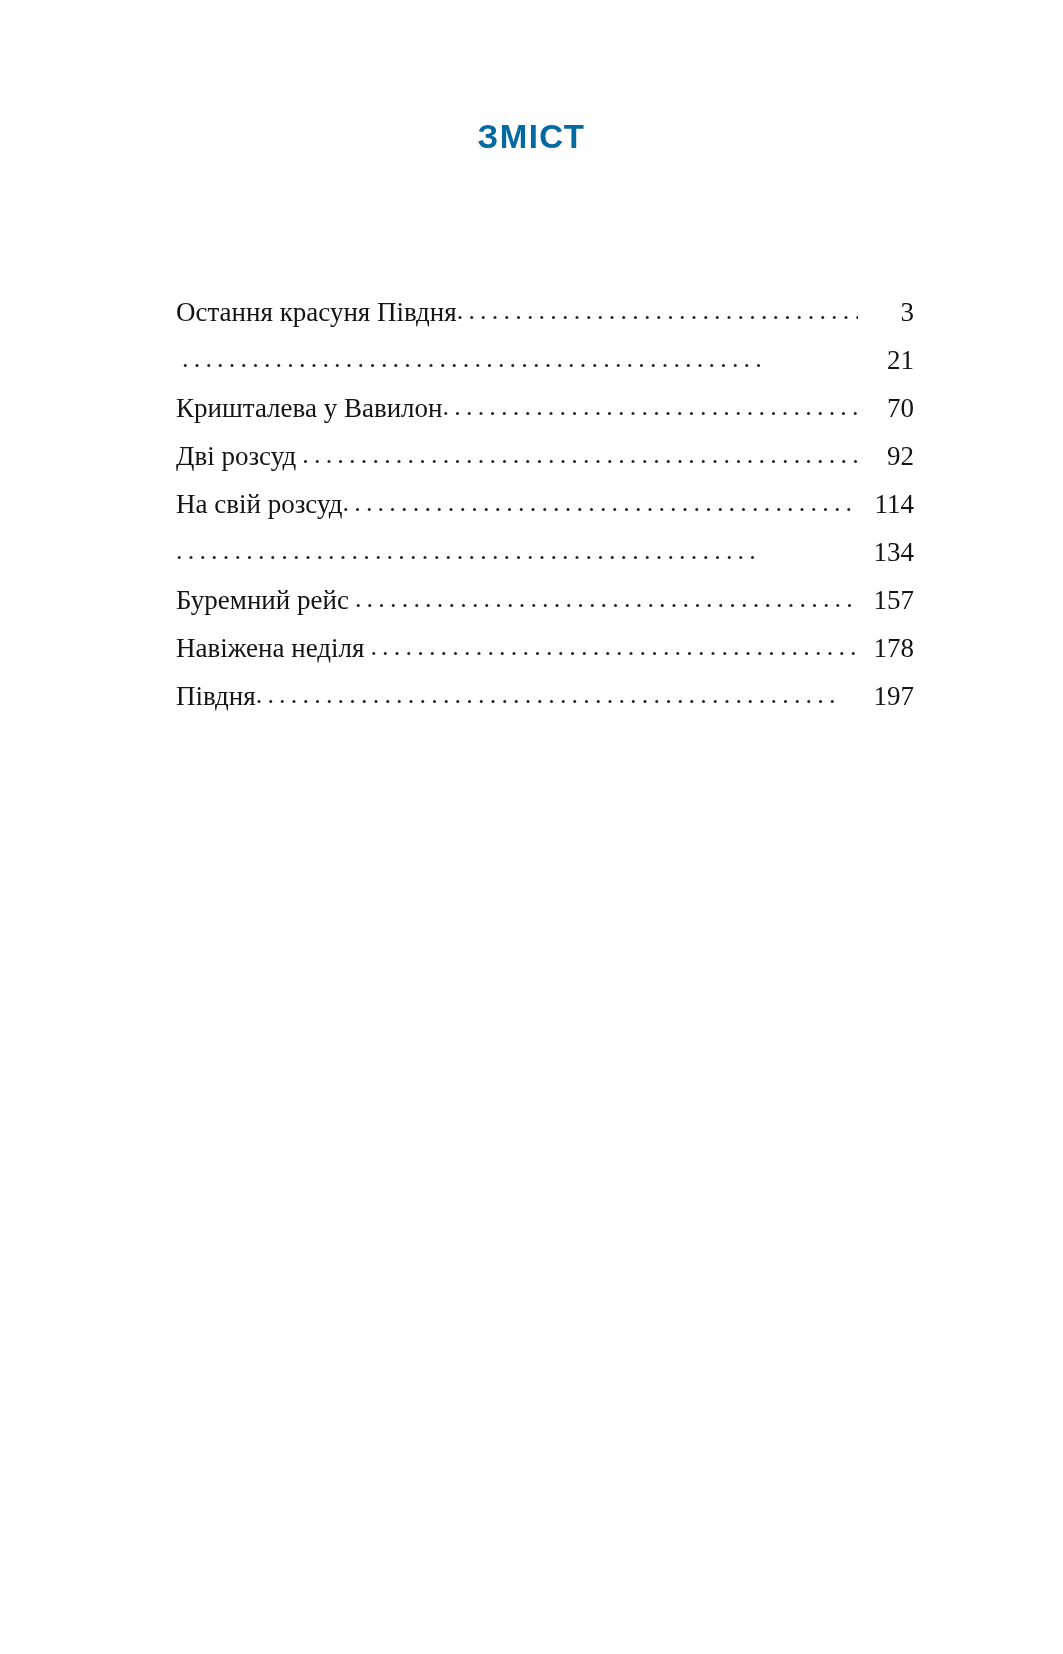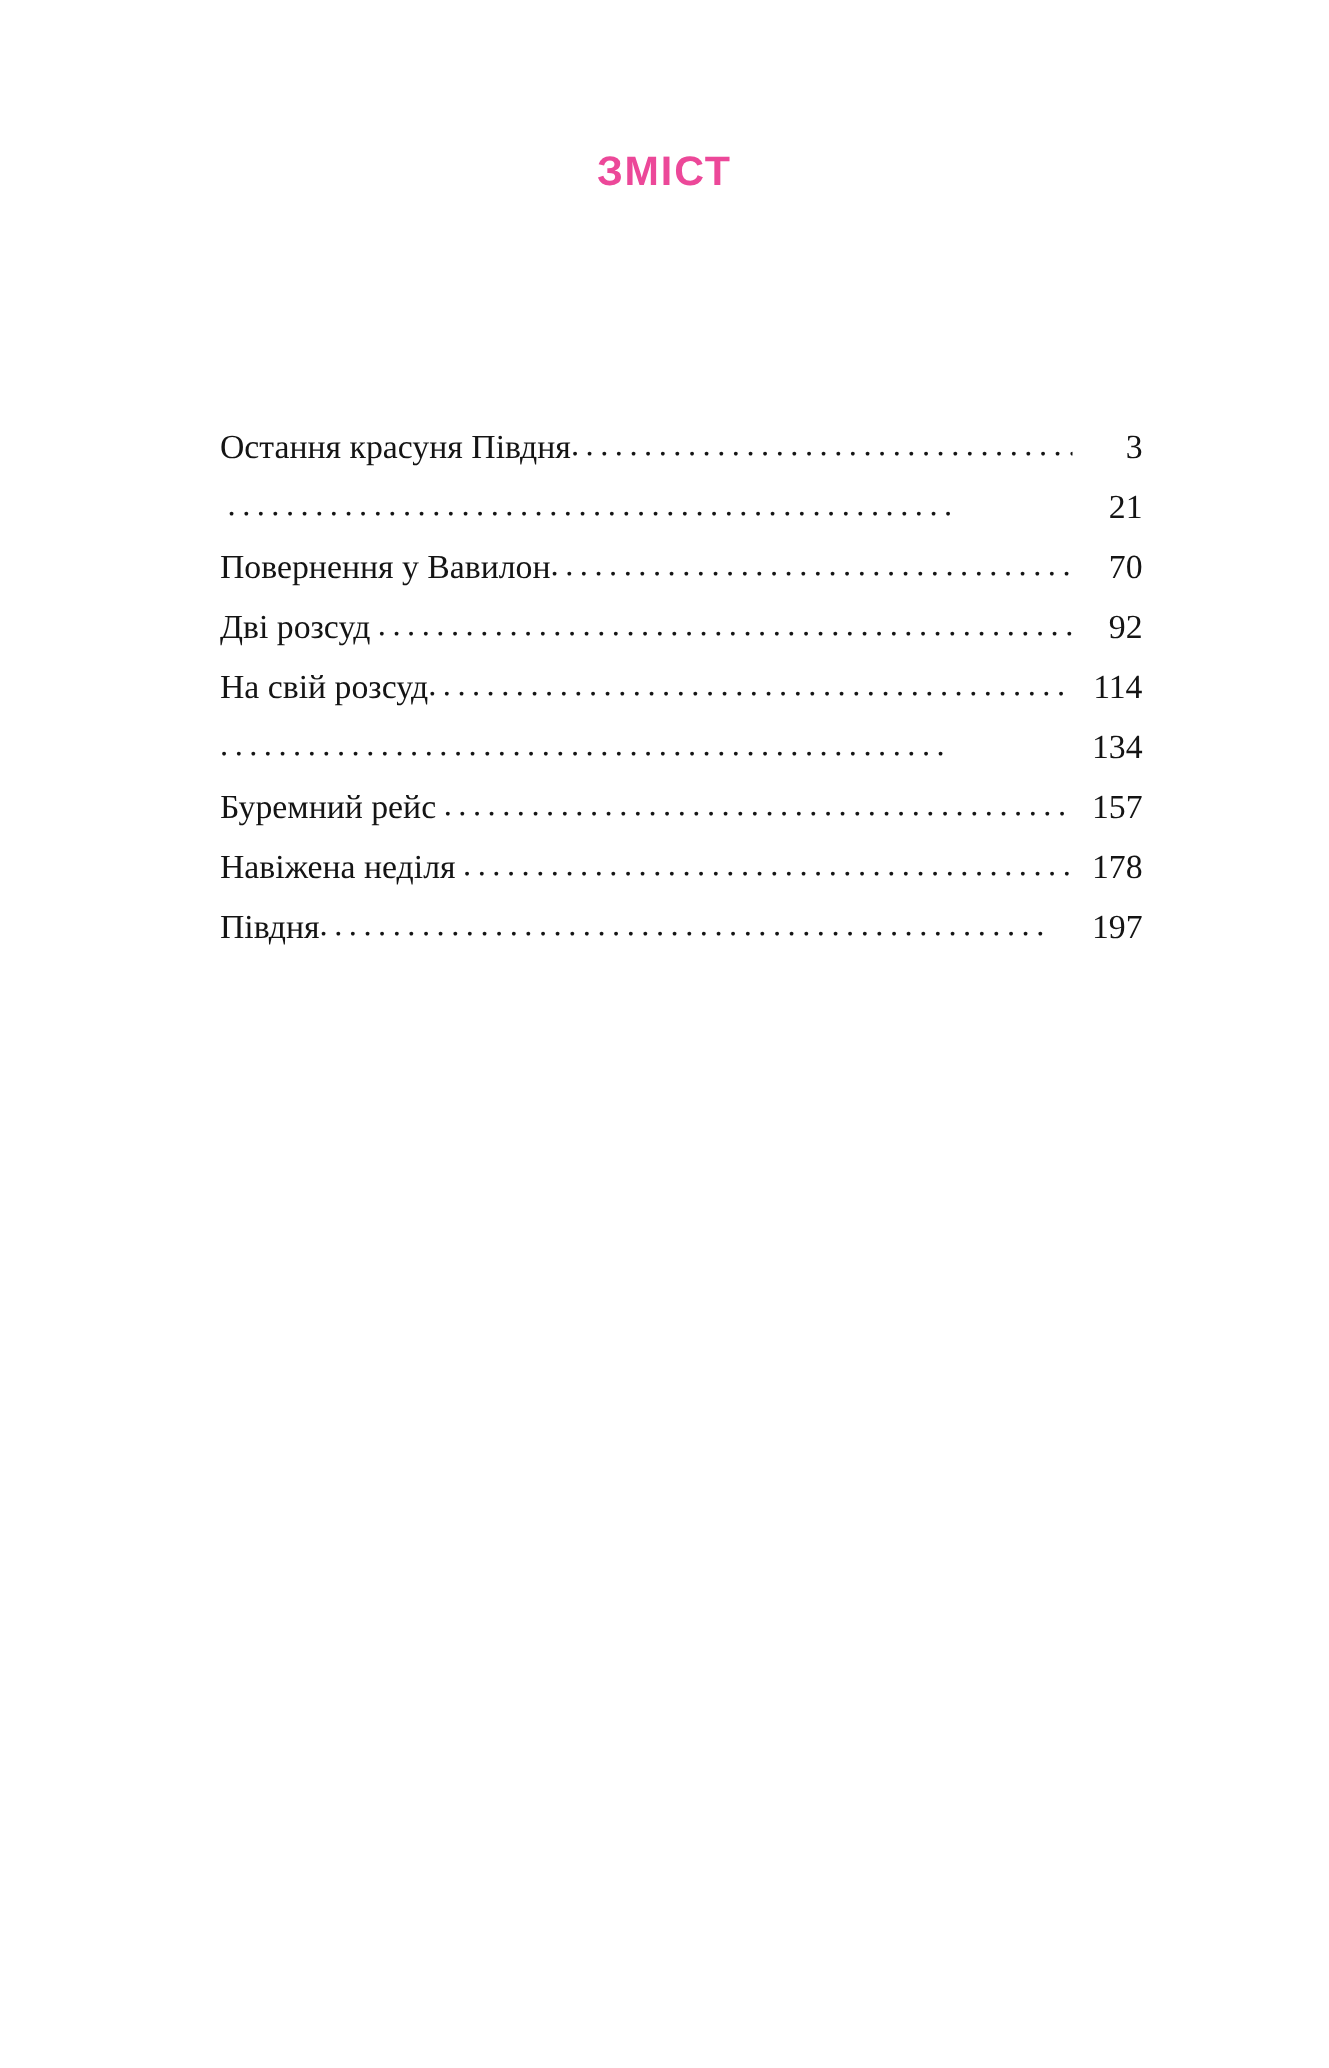--- a/index.html
+++ b/index.html
@@ -20,28 +20,27 @@
   .toc-title {
     position: absolute;
     top: 118px;
     left: 0;
     width: 1063px;
     text-align: center;
     font-family: "Liberation Sans", "DejaVu Sans", sans-serif;
     font-weight: bold;
     font-size: 33px;
     letter-spacing: 1.5px;
-    color: #ec4899;
+    color: #0369a1;
   }
   .toc-list {
     position: absolute;
     top: 288px;
     left: 176px;
     width: 738px;
-    margin-top: 45px;
   }
   .toc-entry {
     display: flex;
     align-items: baseline;
     font-size: 27px;
     line-height: 48px;
     height: 48px;
     color: #141414;
   }
   .toc-entry .entry-title {
@@ -83,21 +82,21 @@
       <span class="leader">..................................................</span>
       <span class="entry-page">3</span>
     </div>
 
     <div class="toc-entry">
       <span class="leader">..................................................</span>
       <span class="entry-page">21</span>
     </div>
 
     <div class="toc-entry tight">
-      <span class="entry-title">Повернення у Вавилон</span>
+      <span class="entry-title">Кришталева у Вавилон</span>
       <span class="leader">..................................................</span>
       <span class="entry-page">70</span>
     </div>
 
     <div class="toc-entry">
       <span class="entry-title">Дві розсуд</span>
       <span class="leader">..................................................</span>
       <span class="entry-page">92</span>
     </div>
 

